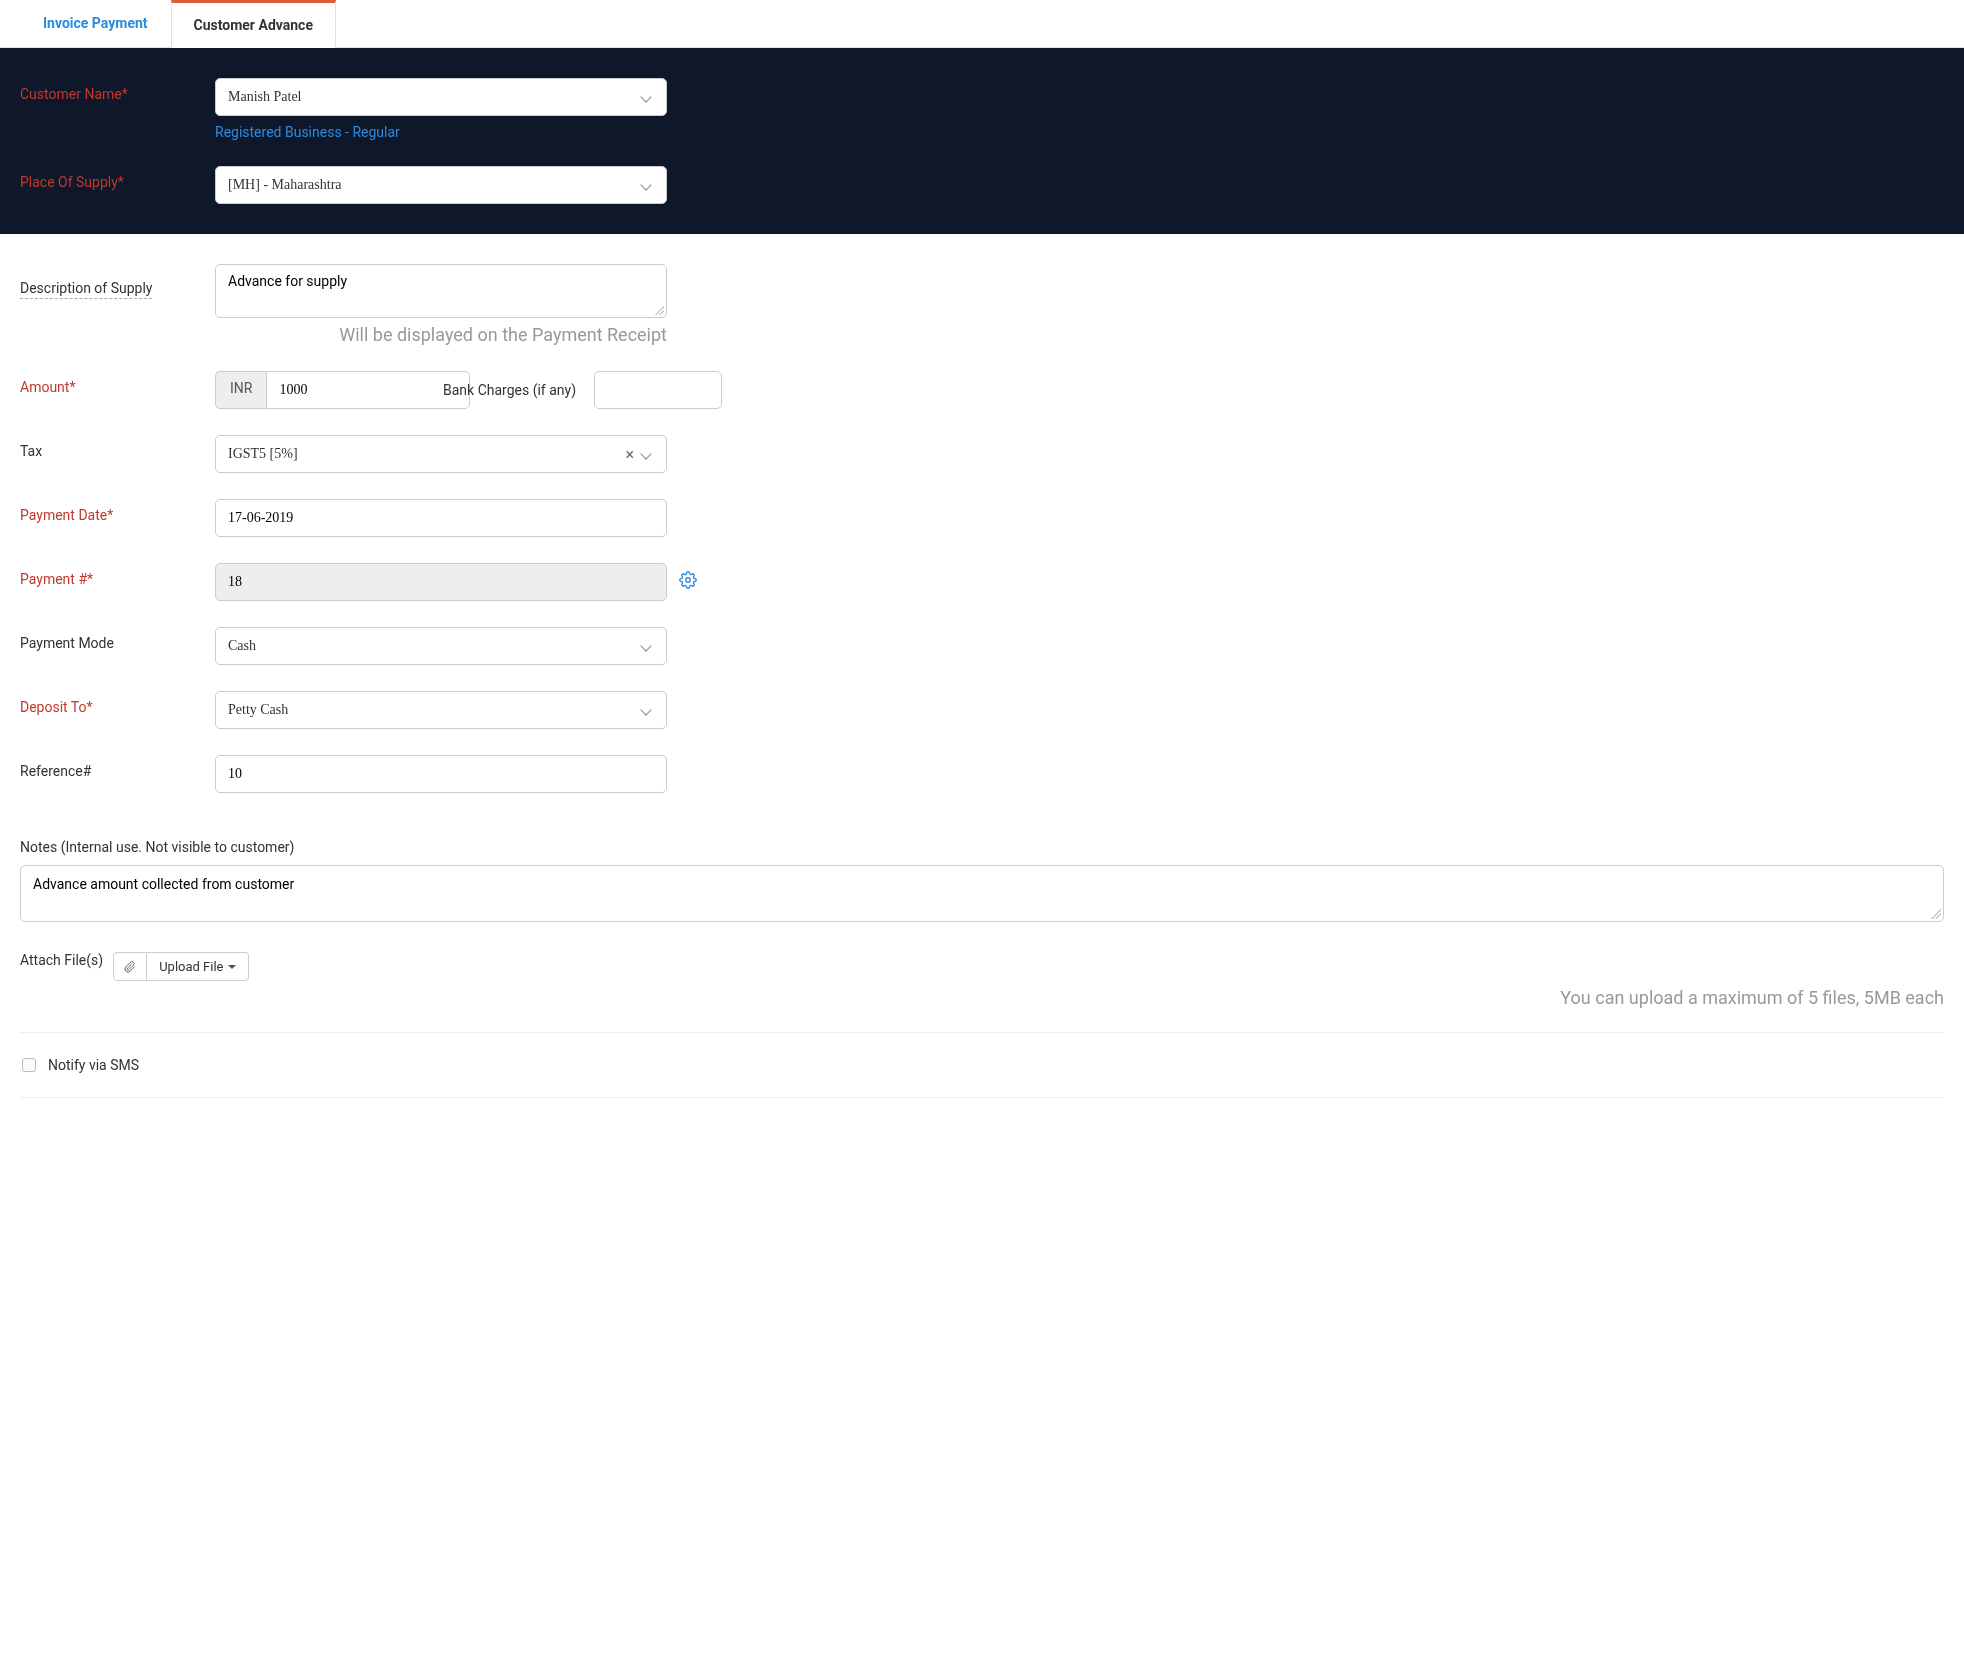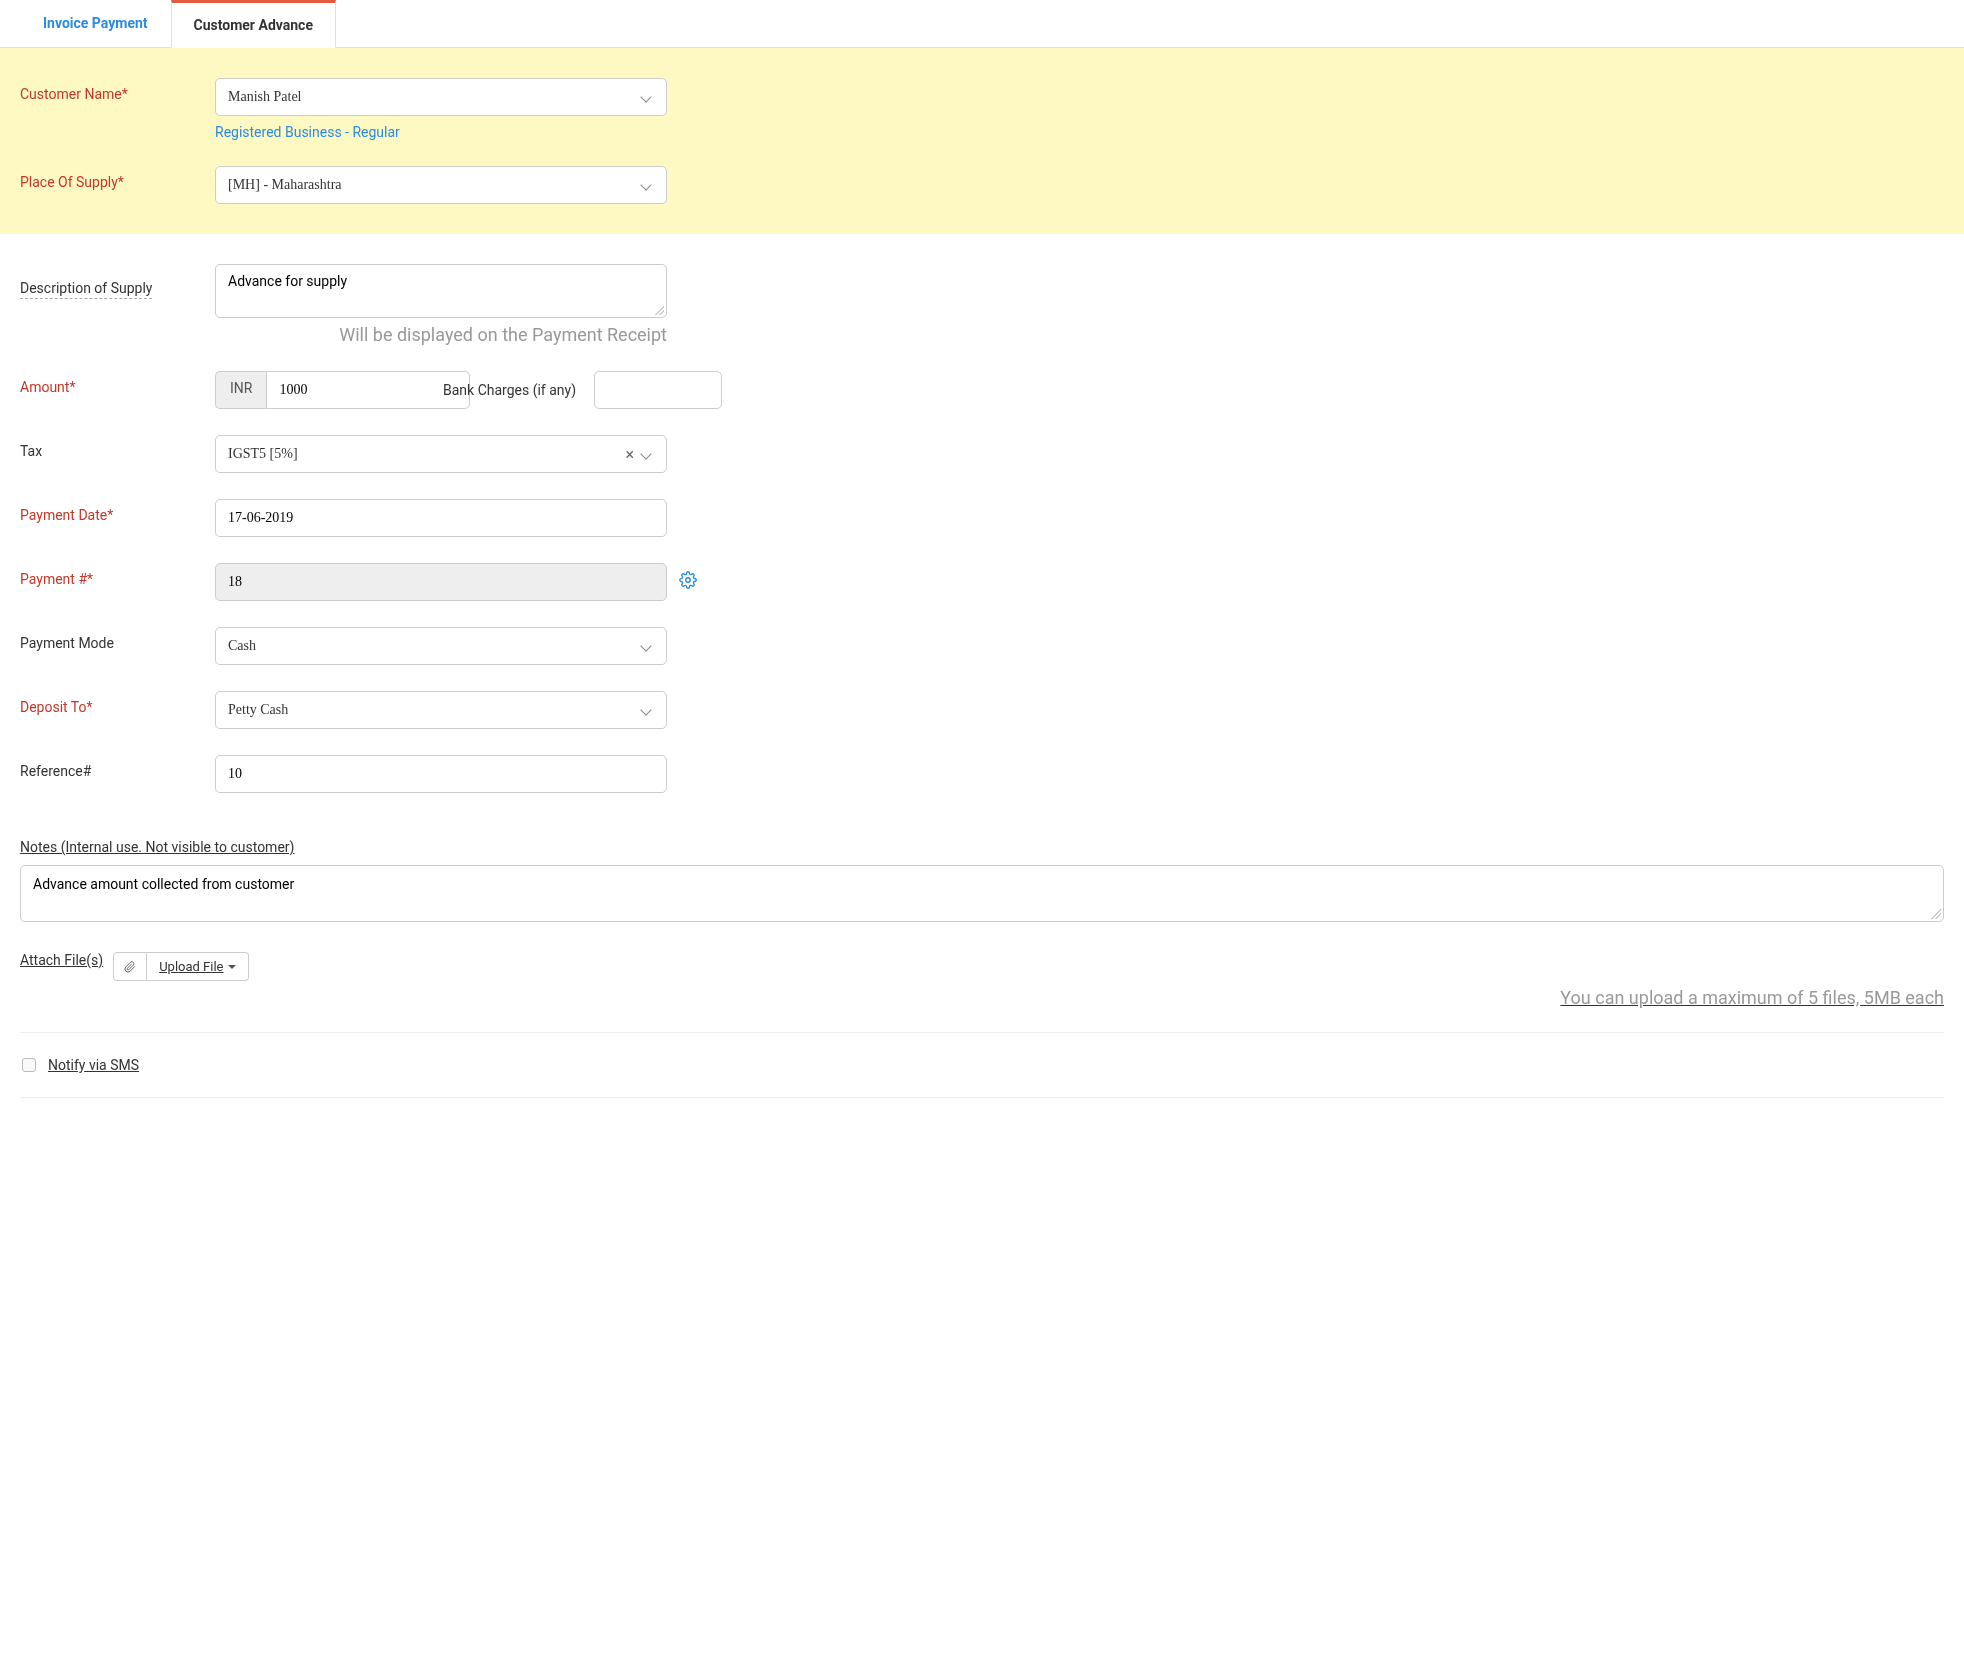--- a/index.html
+++ b/index.html
@@ -28,21 +28,21 @@
     }
     .tab.active {
       color: #333;
       border: 1px solid #e0e0e0;
       border-top: 3px solid #e05a3e;
       border-bottom: 1px solid #fff;
       background: #fff;
       margin-bottom: -1px;
     }
     .section-gray {
-      background: #fef9c3;
+      background: #0f172a;
       padding: 30px 20px 20px 20px;
     }
     .section-white {
       background: #fff;
       padding: 30px 20px 20px 20px;
     }
     .form-row {
       display: flex;
       align-items: flex-start;
       margin-bottom: 26px;
@@ -180,21 +180,20 @@
       color: #2b8bde;
       margin-left: 12px;
       cursor: pointer;
       display: inline-flex;
       align-items: center;
       padding-top: 8px;
     }
     .gear-icon svg { width: 18px; height: 18px; }
     .full-width-section {
       padding: 0 20px 20px 20px;
-      text-decoration: underline;
     }
     .notes-label {
       margin-bottom: 10px;
     }
     .notes-textarea {
       width: 100%;
       border: 1px solid #ccc;
       border-radius: 5px;
       padding: 10px 12px;
       font-size: 14px;

